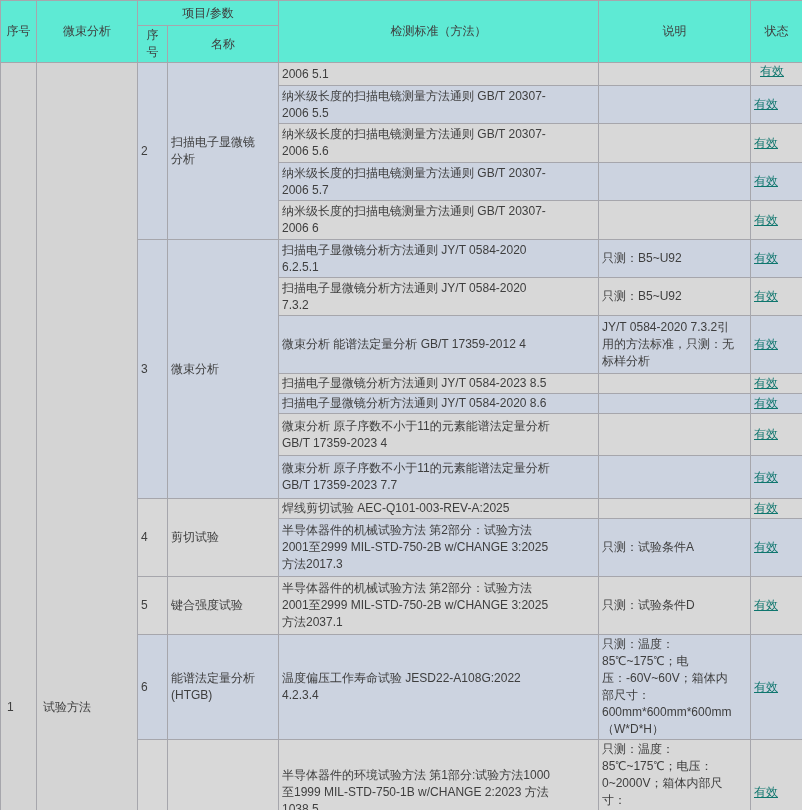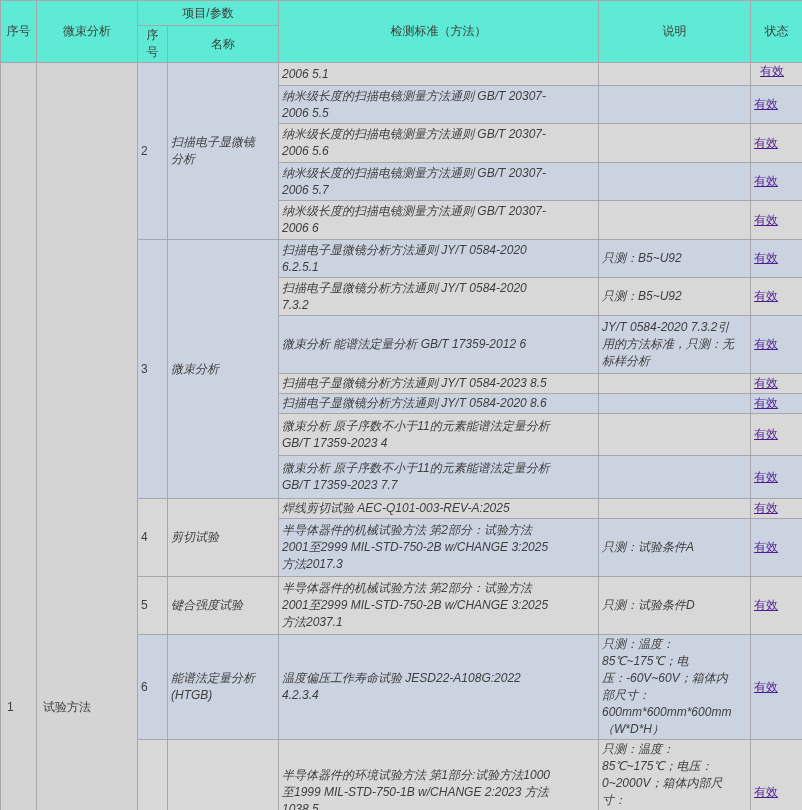--- a/index.html
+++ b/index.html
@@ -7,28 +7,28 @@
     width:802px;height:810px;overflow:hidden;position:relative;
     font-family:"Liberation Sans",sans-serif;background:#d8d8d8;
   }
   table.grid{border-collapse:collapse;table-layout:fixed;width:802px;}
   table.grid td,table.grid th{
     border:1px solid #a6a6ac;overflow:hidden;
     font-size:12px;line-height:17px;color:#3e3e3e;
     padding:1px 3px;vertical-align:middle;
   }
   th{background:#5eead4;font-weight:normal;font-size:13px;color:#333;text-align:center;padding:0 2px;}
-  .pre{white-space:pre-wrap;word-break:break-word;font-style:italic;}
+  .pre{white-space:pre-wrap;word-break:break-word;}
   tr.r-gray > td{background:#d8d8d8;}
   tr.r-blue > td{background:#ccd3e0;}
   td.tone-gray{background:#d8d8d8 !important;}
   td.tone-blue{background:#ccd3e0 !important;}
   td.left-col{background:#d4d4d4 !important;vertical-align:top;padding:0;}
   td.v-top{vertical-align:top;padding-top:2px;}
-  a.status-link{color:#4c1d95;text-decoration:underline;}
+  a.status-link{color:#0f766e;text-decoration:underline;}
   td.c-status{padding-left:9px;}
   .tall-anchor{position:relative;height:765px;}
   .obj-pos{position:absolute;top:628px;left:3px;white-space:nowrap;}
   .bottom-anchor{position:relative;height:94px;}
   .statclip{height:21px;overflow:hidden;}
   .statclip a{display:inline-block;margin-top:-7px;line-height:17px;}
 </style>
 </head>
 <body>
 
@@ -117,21 +117,21 @@
   </tr>
 
   <tr class="r-gray" style="height:38px">
     <td class="pre">扫描电子显微镜分析方法通则 JY/T 0584-2020
 7.3.2</td>
     <td class="pre">只测：B5~U92</td>
     <td class="c-status"><a href="#" class="status-link">有效</a></td>
   </tr>
 
   <tr class="r-blue" style="height:58px">
-    <td class="pre">微束分析 能谱法定量分析 GB/T 17359-2012 6</td>
+    <td class="pre">微束分析 能谱法定量分析 GB/T 17359-2012 4</td>
     <td class="pre">JY/T 0584-2020 7.3.2引
 用的方法标准，只测：无
 标样分析</td>
     <td class="c-status"><a href="#" class="status-link">有效</a></td>
   </tr>
 
   <tr class="r-gray" style="height:19px">
     <td class="pre">扫描电子显微镜分析方法通则 JY/T 0584-2023 8.5</td>
     <td class="pre"></td>
     <td class="c-status"><a href="#" class="status-link">有效</a></td>

